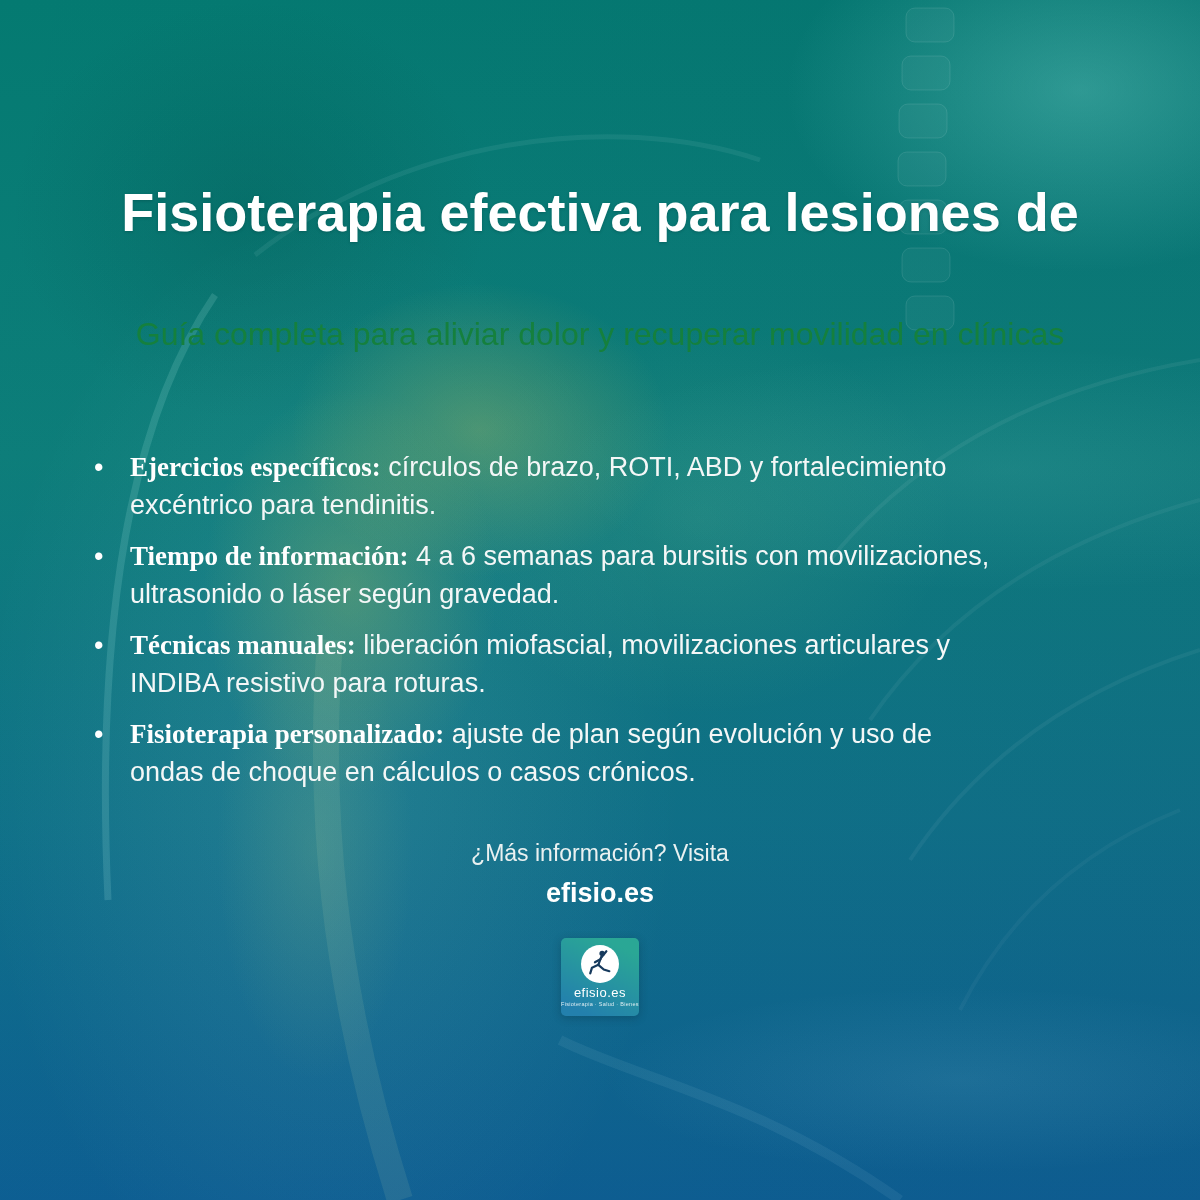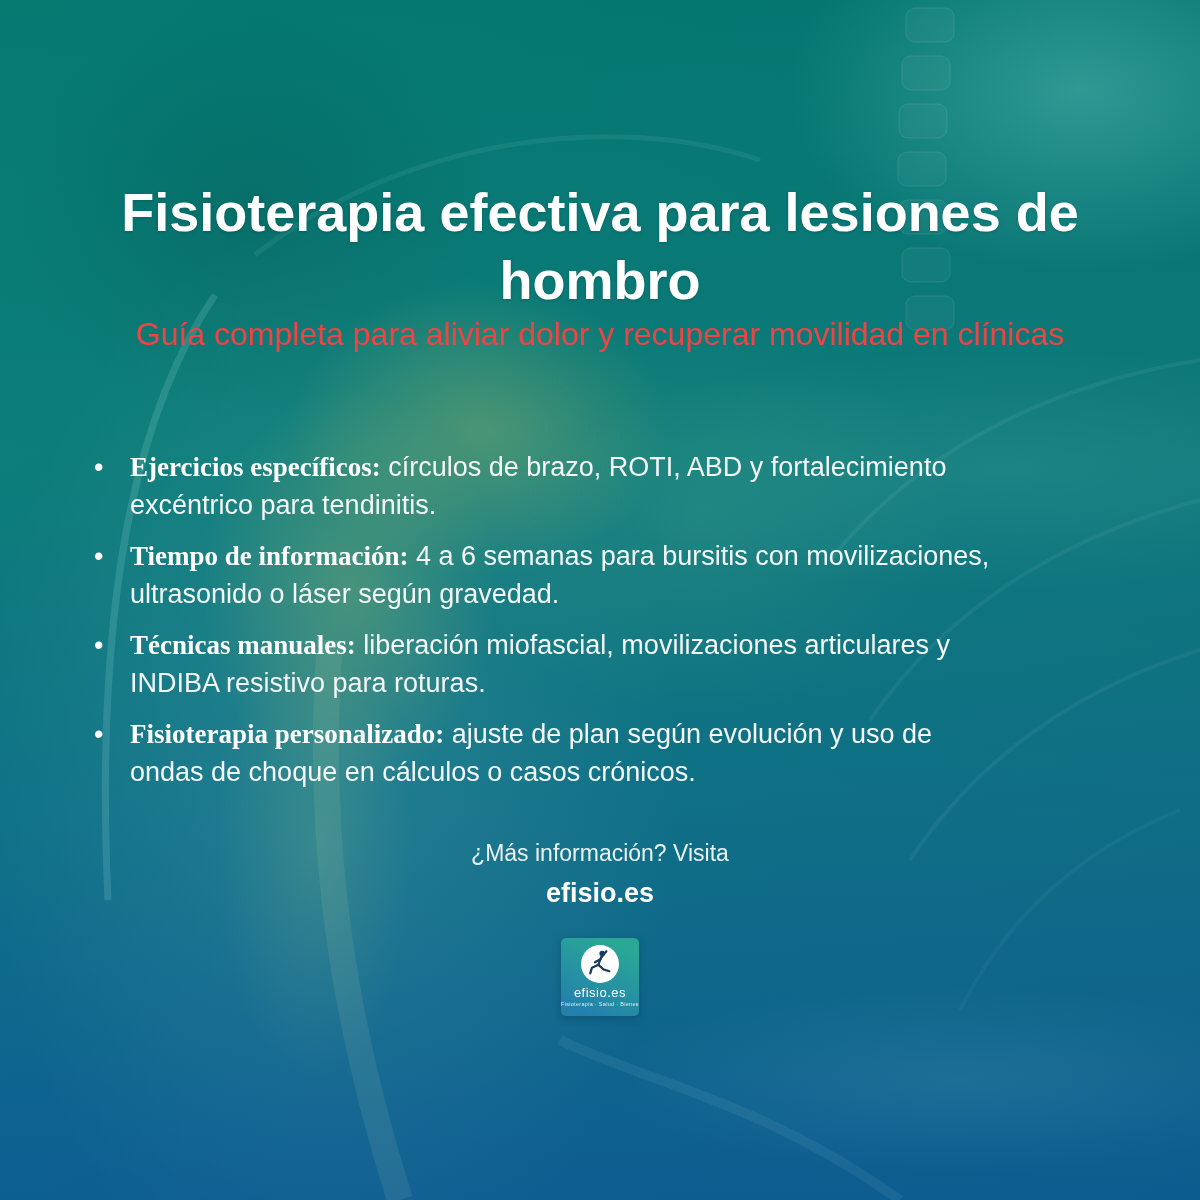--- a/index.html
+++ b/index.html
@@ -43,21 +43,21 @@
     position: absolute; top: 178px; left: 0; right: 0;
     text-align: center;
     font-size: 54px; line-height: 68px; font-weight: 700;
     color: #ffffff;
     text-shadow: 0 1px 3px rgba(0,40,40,0.25);
   }
   .subtitle {
     position: absolute; top: 312px; left: 0; right: 0;
     text-align: center;
     font-size: 32px; line-height: 45px; font-weight: 400;
-    color: #ef4444;
+    color: #15803d;
   }
 
   .bullets {
     position: absolute; top: 448px; left: 92px; width: 910px;
     list-style: none;
   }
   .bullets li {
     position: relative;
     padding-left: 38px;
     font-size: 27px; line-height: 38px;
@@ -134,21 +134,20 @@
   </g>
 
   <path d="M 330,640 C 318,800 330,980 400,1200" fill="none" stroke="rgba(210,230,180,0.10)" stroke-width="26"></path>
   <path d="M 560,1040 C 640,1080 760,1100 900,1200" fill="none" stroke="rgba(190,225,245,0.08)" stroke-width="10"></path>
 </svg>
 
 <div class="content">
 
   <h1 class="title">
     <span>Fisioterapia efectiva para lesiones de</span><br>
-    <span>hombro</span>
   </h1>
 
   <p class="subtitle">
     <span>Guía completa para aliviar dolor y recuperar movilidad en clínicas</span><br>
   </p>
 
   <ul class="bullets">
     <li>
       <span class="dot">•</span>
       <b>Ejercicios específicos:</b>

